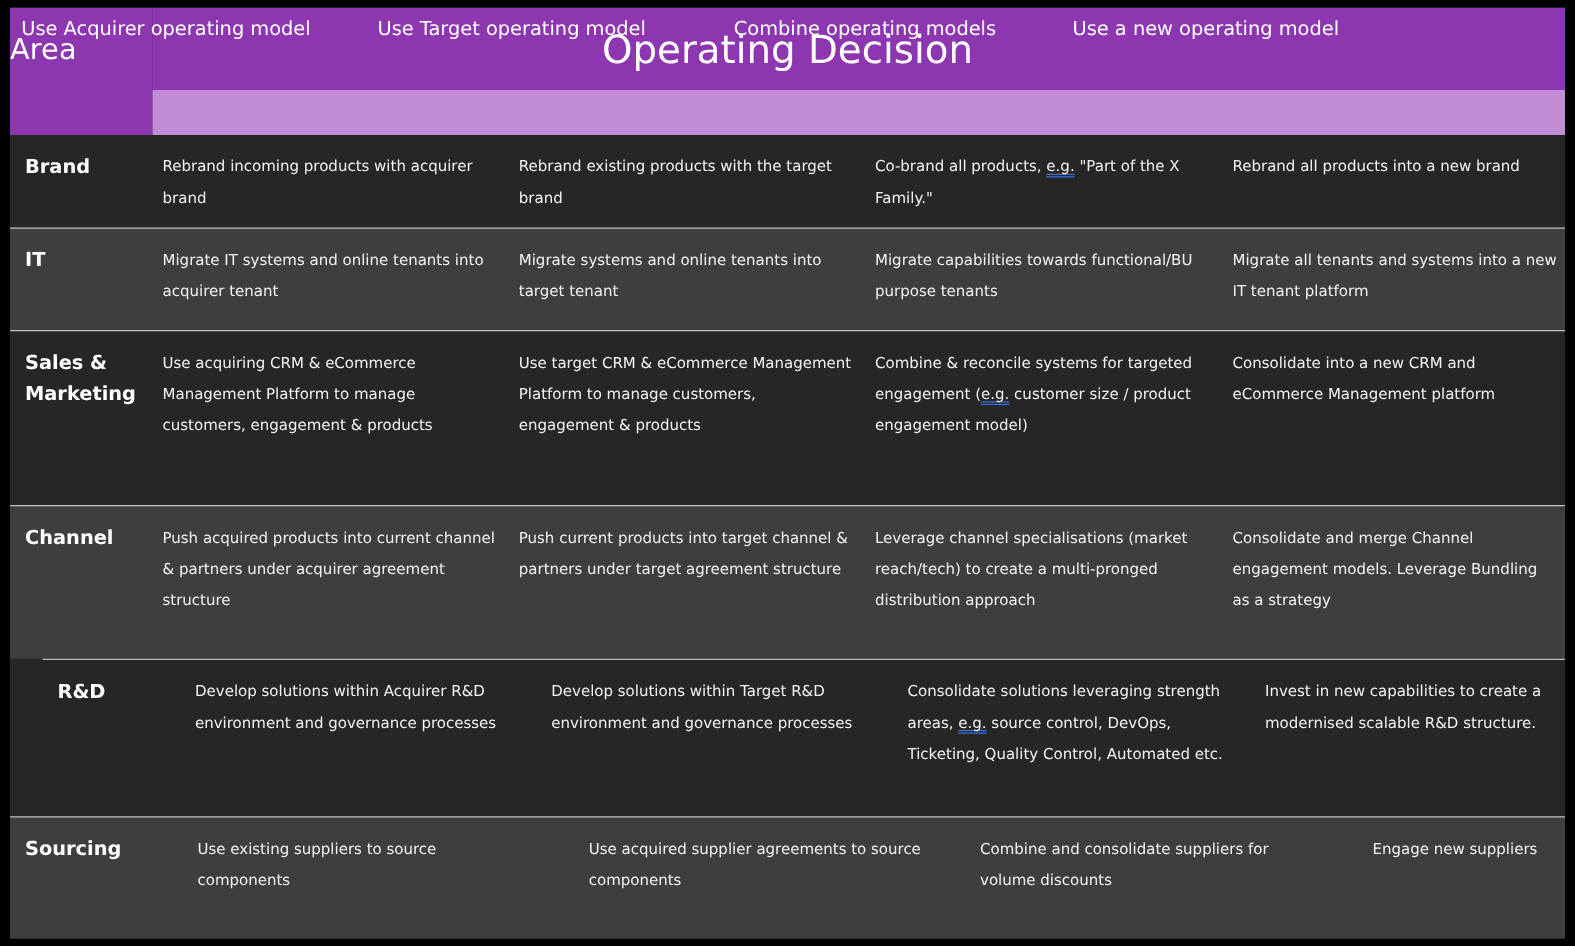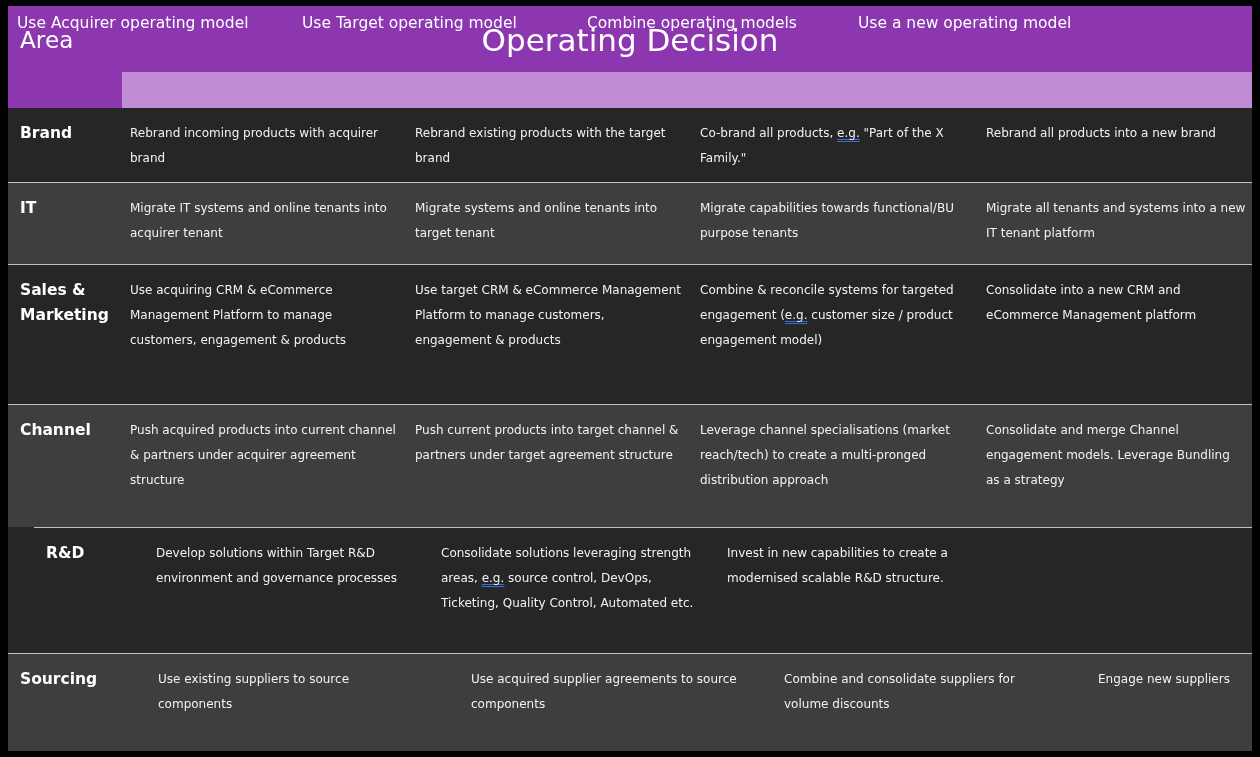--- a/index.html
+++ b/index.html
@@ -58,21 +58,21 @@
   .hdr-sub-block {
     position: absolute;
     left: 114px;
     top: 66px;
     right: 0;
     height: 36px;
     background: #C08CD6;
   }
   .hdr-area-label {
     position: absolute;
-    left: 12px;
+    left: 0;
     top: 20px;
     color: #ffffff;
     font-size: 23px;
     line-height: 28px;
     letter-spacing: .1px;
   }
   .hdr-decision-label {
     position: absolute;
     left: 0;
     right: 0;
@@ -202,20 +202,21 @@
         </div>
         <div class="row light h-channel">
           <div class="cell cell-area">Channel</div>
           <div class="cell cell-dec">Push acquired products into current channel &amp; partners under acquirer agreement structure</div>
           <div class="cell cell-dec">Push current products into target channel &amp; partners under target agreement structure</div>
           <div class="cell cell-dec">Leverage channel specialisations (market reach/tech) to create a multi-pronged distribution approach</div>
           <div class="cell cell-dec c3">Consolidate and merge Channel engagement models. Leverage Bundling as a strategy</div>
         </div>
         <div class="row dark h-rd">
           <div class="cell cell-area">R&amp;D</div>
+          <div class="cell cell-dec">Develop solutions within Acquirer R&amp;D environment and governance processes</div>
           <div class="cell cell-dec">Develop solutions within Target R&amp;D environment and governance processes</div>
           <div class="cell cell-dec">Consolidate solutions leveraging strength areas, <span class="spell">e.g.</span> source control, DevOps, Ticketing, Quality Control, Automated etc.</div>
           <div class="cell cell-dec c3">Invest in new capabilities to create a modernised scalable R&amp;D structure.</div>
         </div>
         <div class="row light h-sourcing">
           <div class="cell cell-area">Sourcing</div>
           <div class="cell cell-dec">Use existing suppliers to source components</div>
           <div class="cell cell-dec">Use acquired supplier agreements to source components</div>
           <div class="cell cell-dec">Combine and consolidate suppliers for volume discounts</div>
           <div class="cell cell-dec c3">Engage new suppliers</div>

